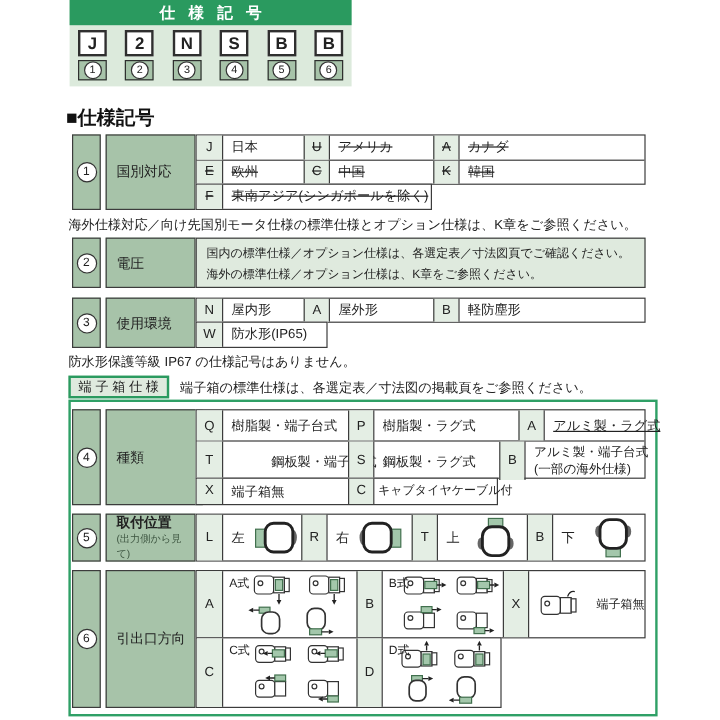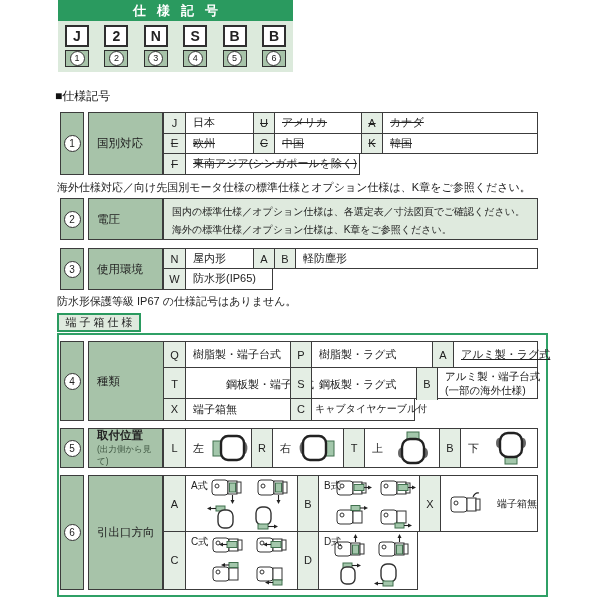--- a/index.html
+++ b/index.html
@@ -13,21 +13,21 @@
   .code-row{display:flex;justify-content:space-between;padding:4px 7px 0 7px;}
   .code-box{width:24px;height:22px;background:#fff;border:2px solid #2f2f2f;box-sizing:border-box;
             font-weight:bold;font-size:14px;display:flex;align-items:center;justify-content:center;}
   .num-row{display:flex;justify-content:space-between;padding:3px 7px 0 7px;}
   .num-box{width:24px;height:17px;background:#a7c3a9;border:1.5px solid #2f2f2f;box-sizing:border-box;
            display:flex;align-items:center;justify-content:center;}
   .circ{display:inline-block;width:13px;height:13px;border-radius:50%;background:#fff;border:1px solid #333;
         font-size:9px;line-height:13px;text-align:center;color:#222;}
   .circ-big{display:inline-block;width:15px;height:15px;border-radius:50%;background:#fff;border:1.2px solid #333;
         font-size:10px;line-height:15px;text-align:center;color:#222;}
-  .heading{left:55px;top:88px;font-size:12px;color:#111;}
+  .heading{left:55px;top:88px;font-size:16px;color:#111;font-weight:bold;}
   .note{font-size:11px;color:#222;white-space:nowrap;}
   
   .tbox{border:1.5px solid #3c3c3c;background:#fff;}
   .green-bg{background:#a7c3a9;}
   .pale{background:#e4eee4;}
   .numcol{display:flex;align-items:center;justify-content:center;}
   .labelcell{display:flex;flex-direction:column;justify-content:center;padding-left:8px;font-size:11.5px;}
   .sub{display:flex;box-sizing:border-box;}
   .sub + .sub{border-top:1.2px solid #3c3c3c;}
   .cell{box-sizing:border-box;display:flex;align-items:center;font-size:11px;flex:none;}
@@ -172,20 +172,23 @@
     <div class="sub" style="height:100%;">
       <div class="cell letter pale" style="width:21px;">
           <span>N</span>
         </div>
       <div class="cell val" style="width:68px;">
           <span>屋内形</span>
         </div>
       <div class="cell letter pale" style="width:21px;">
           <span>A</span>
         </div>
+      <div class="cell val" style="width:87px;">
+          <span>屋外形</span>
+        </div>
       <div class="cell letter pale" style="width:21px;">
           <span>B</span>
         </div>
       <div class="cell val" style="width:157px;">
           <span>軽防塵形</span>
         </div>
     </div>
   </div>
   <div class="abs tbox" style="left:163px;top:267.5px;width:110px;height:22.5px;">
     <div class="sub" style="height:100%;">
@@ -195,20 +198,21 @@
       <div class="cell val" style="width:89px;">
           <span>防水形(IP65)</span>
         </div>
     </div>
   </div>
   <div class="abs note" style="left:57px;top:294px;">防水形保護等級 IP67 の仕様記号はありません。</div>
 
   <div class="abs tb-label" style="left:57px;top:313px;width:84px;height:19px;">
     <span>端子箱仕様</span>
   </div>
+  <div class="abs note" style="left:150px;top:316px;">端子箱の標準仕様は、各選定表／寸法図の掲載頁をご参照ください。</div>
 
   <div class="abs green-frame" style="left:57px;top:333px;width:491px;height:264px;"></div>
 
   <div class="abs tbox green-bg numcol" style="left:60px;top:341px;width:24px;height:80px;">
     <span class="circ-big">4</span>
   </div>
   <div class="abs tbox green-bg labelcell" style="left:88px;top:341px;width:81px;height:80px;">
     <span>種類</span>
   </div>
   <div class="abs tbox" style="left:163px;top:341px;width:375px;height:58px;">

